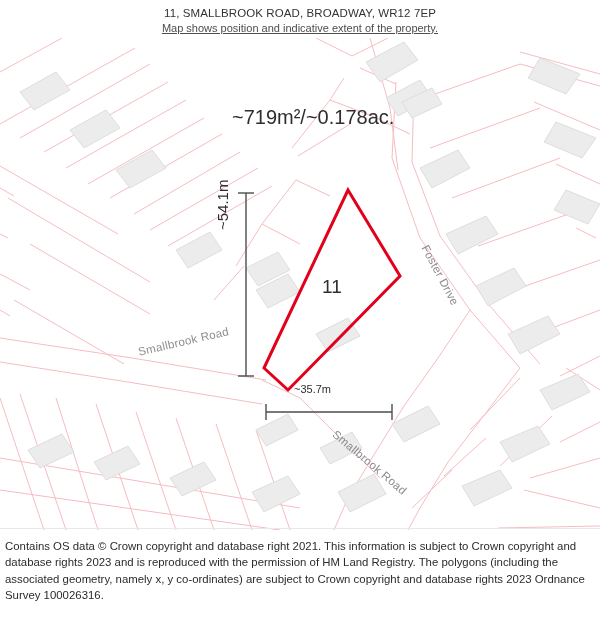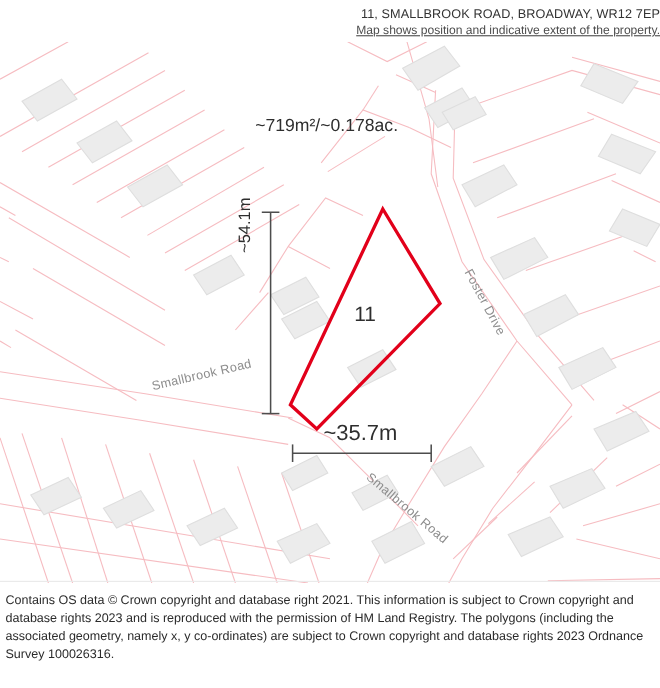--- a/index.html
+++ b/index.html
@@ -19,21 +19,21 @@
     width: 600px;
     height: 625px;
   }
   
   .header {
     position: absolute;
     top: 0;
     left: 0;
     width: 600px;
     height: 38px;
-    text-align: right;
+    text-align: center;
     padding-top: 6px;
     box-sizing: border-box;
   }
   .header .title {
     font-size: 11.5px;
     color: #333333;
     line-height: 15px;
     letter-spacing: 0.1px;
   }
   .header .subtitle {
@@ -58,42 +58,42 @@
   
   .map-label {
     position: absolute;
     font-family: "Liberation Sans", sans-serif;
     color: #3a3a3a;
     white-space: nowrap;
   }
   .area-label {
     left: 232px;
     top: 68px;
-    font-size: 16px;
+    font-size: 20px;
     color: #2e2e2e;
   }
   .plot-number {
     left: 298px;
     top: 238px;
     font-size: 19px;
     color: #2e2e2e;
     margin-left: 24px;
   }
   .dim-vertical {
     left: 214px;
     top: 192px;
     font-size: 15px;
     transform: rotate(-90deg);
     transform-origin: left top;
     color: #2e2e2e;
   }
   .dim-horizontal {
     left: 294px;
     top: 345px;
-    font-size: 20px;
+    font-size: 11px;
     color: #2e2e2e;
     text-align: center;
   }
   .road-label {
     font-size: 11.5px;
     color: #8d8d8d;
     letter-spacing: 0.3px;
   }
   .road-foster {
     left: 430px;

